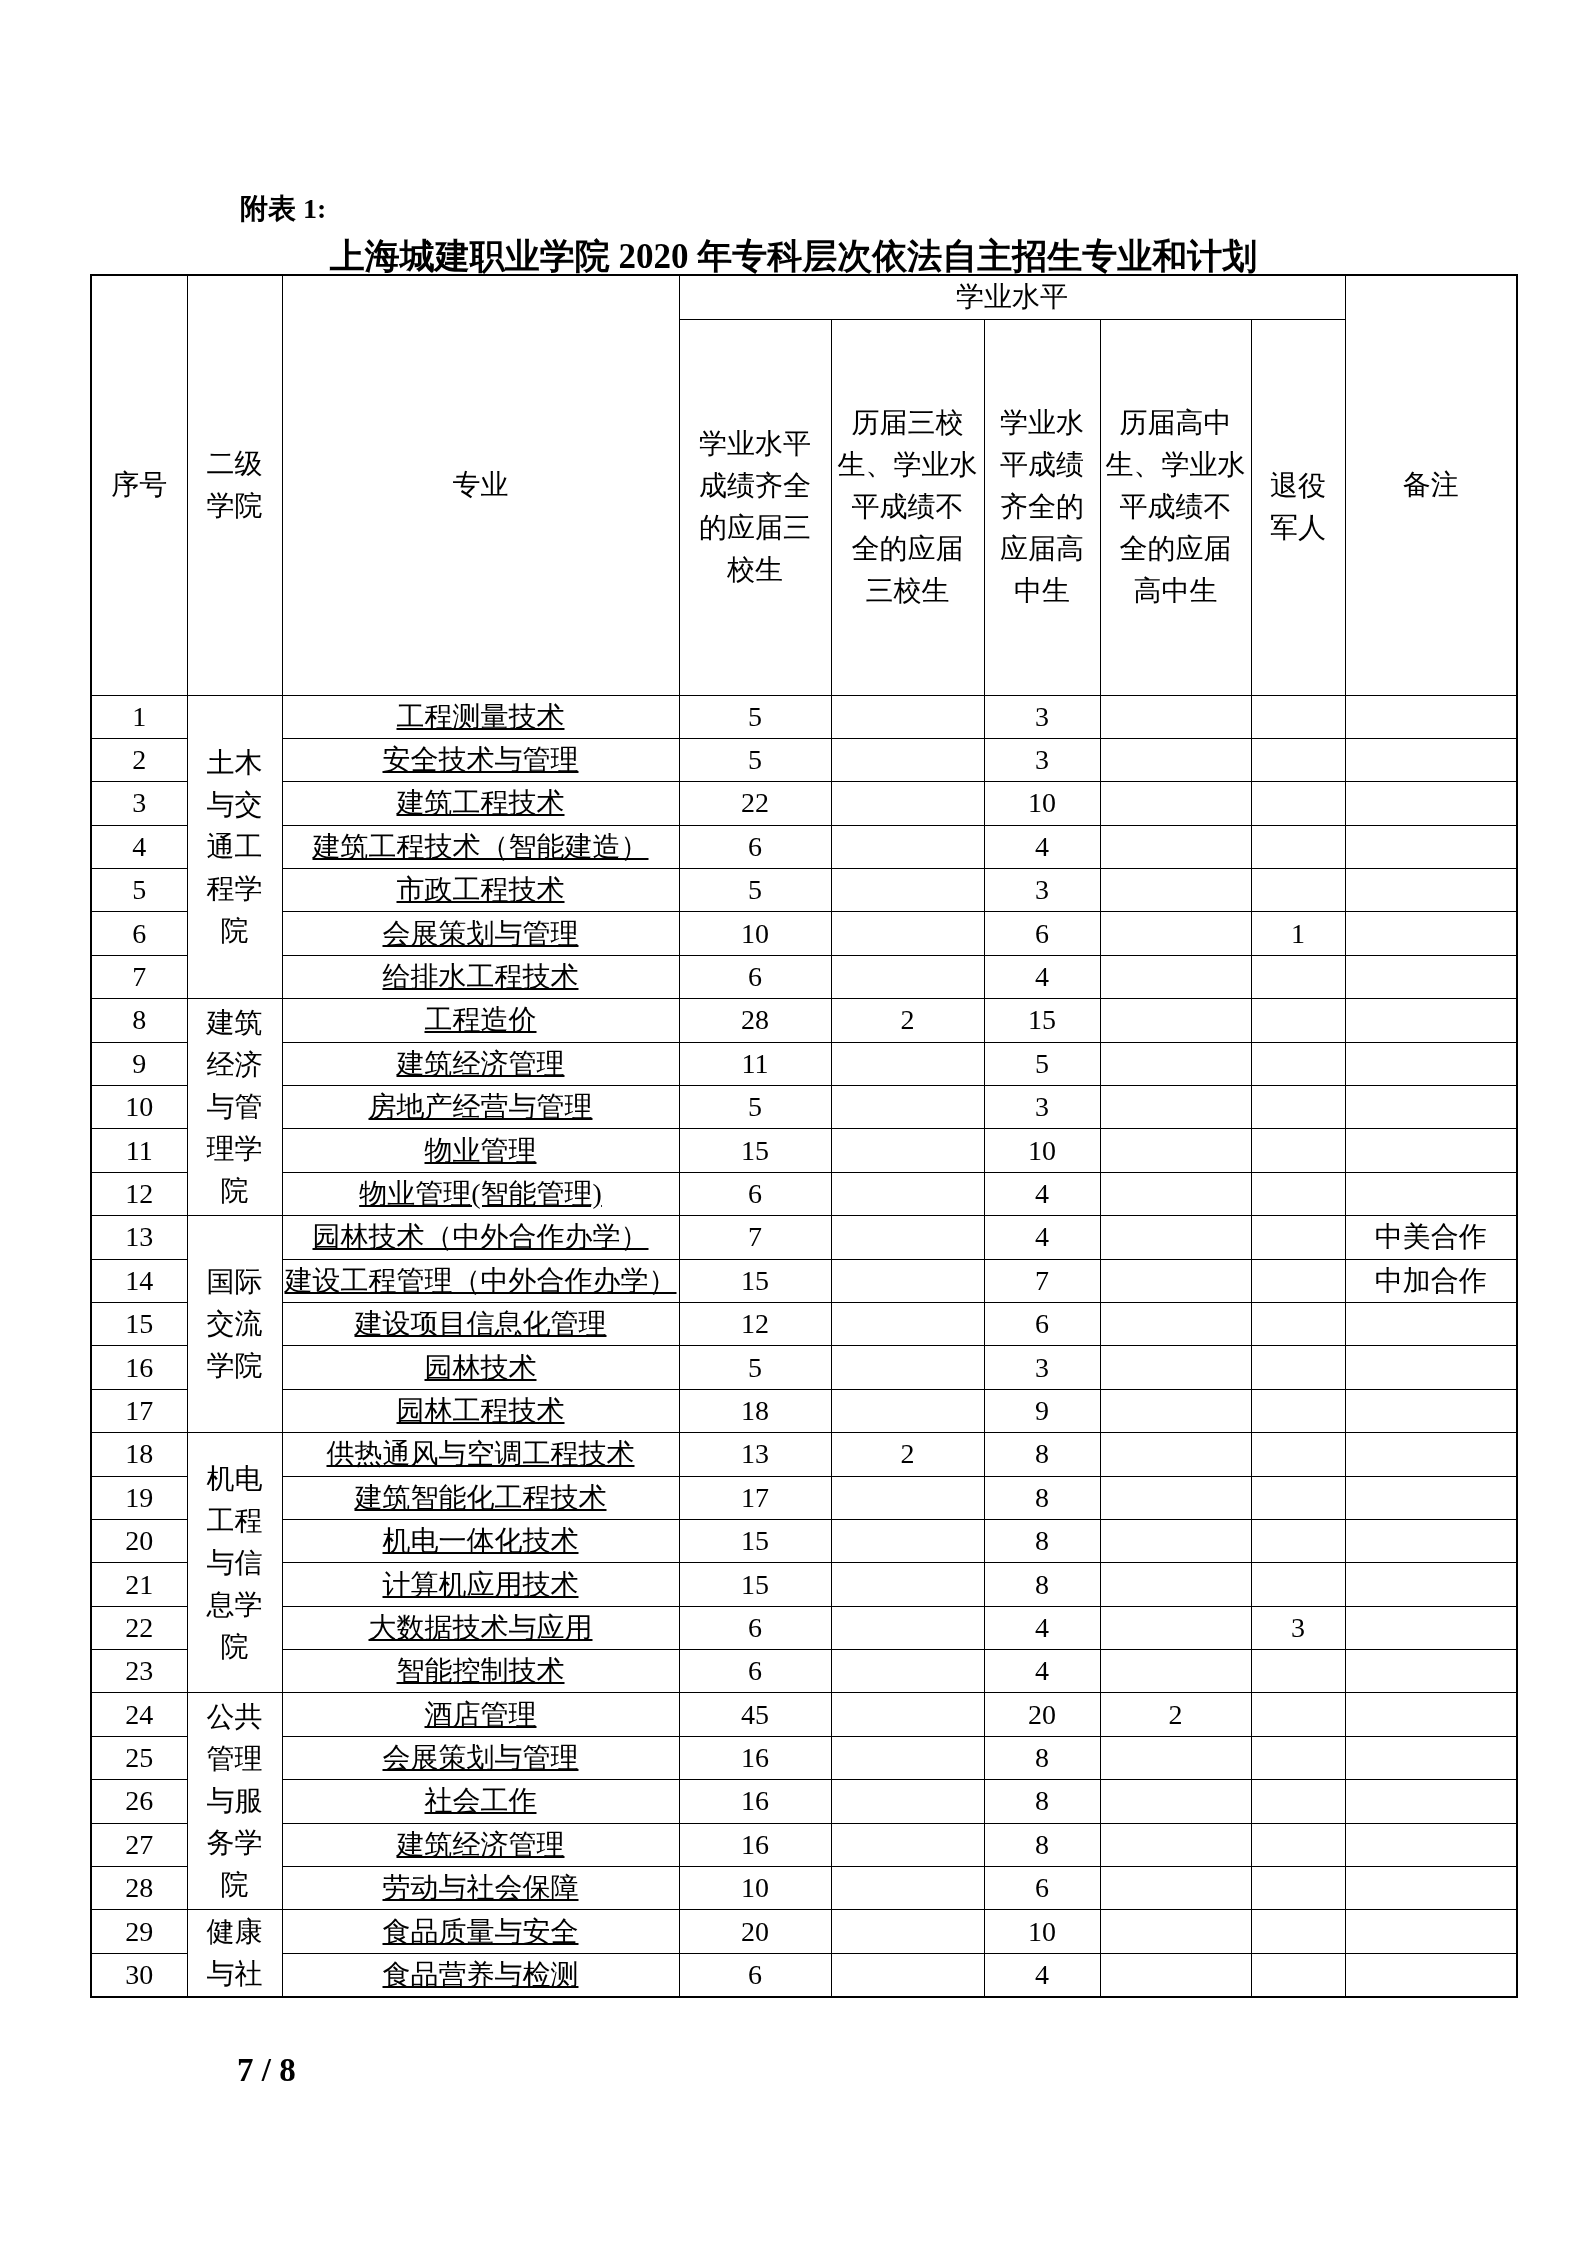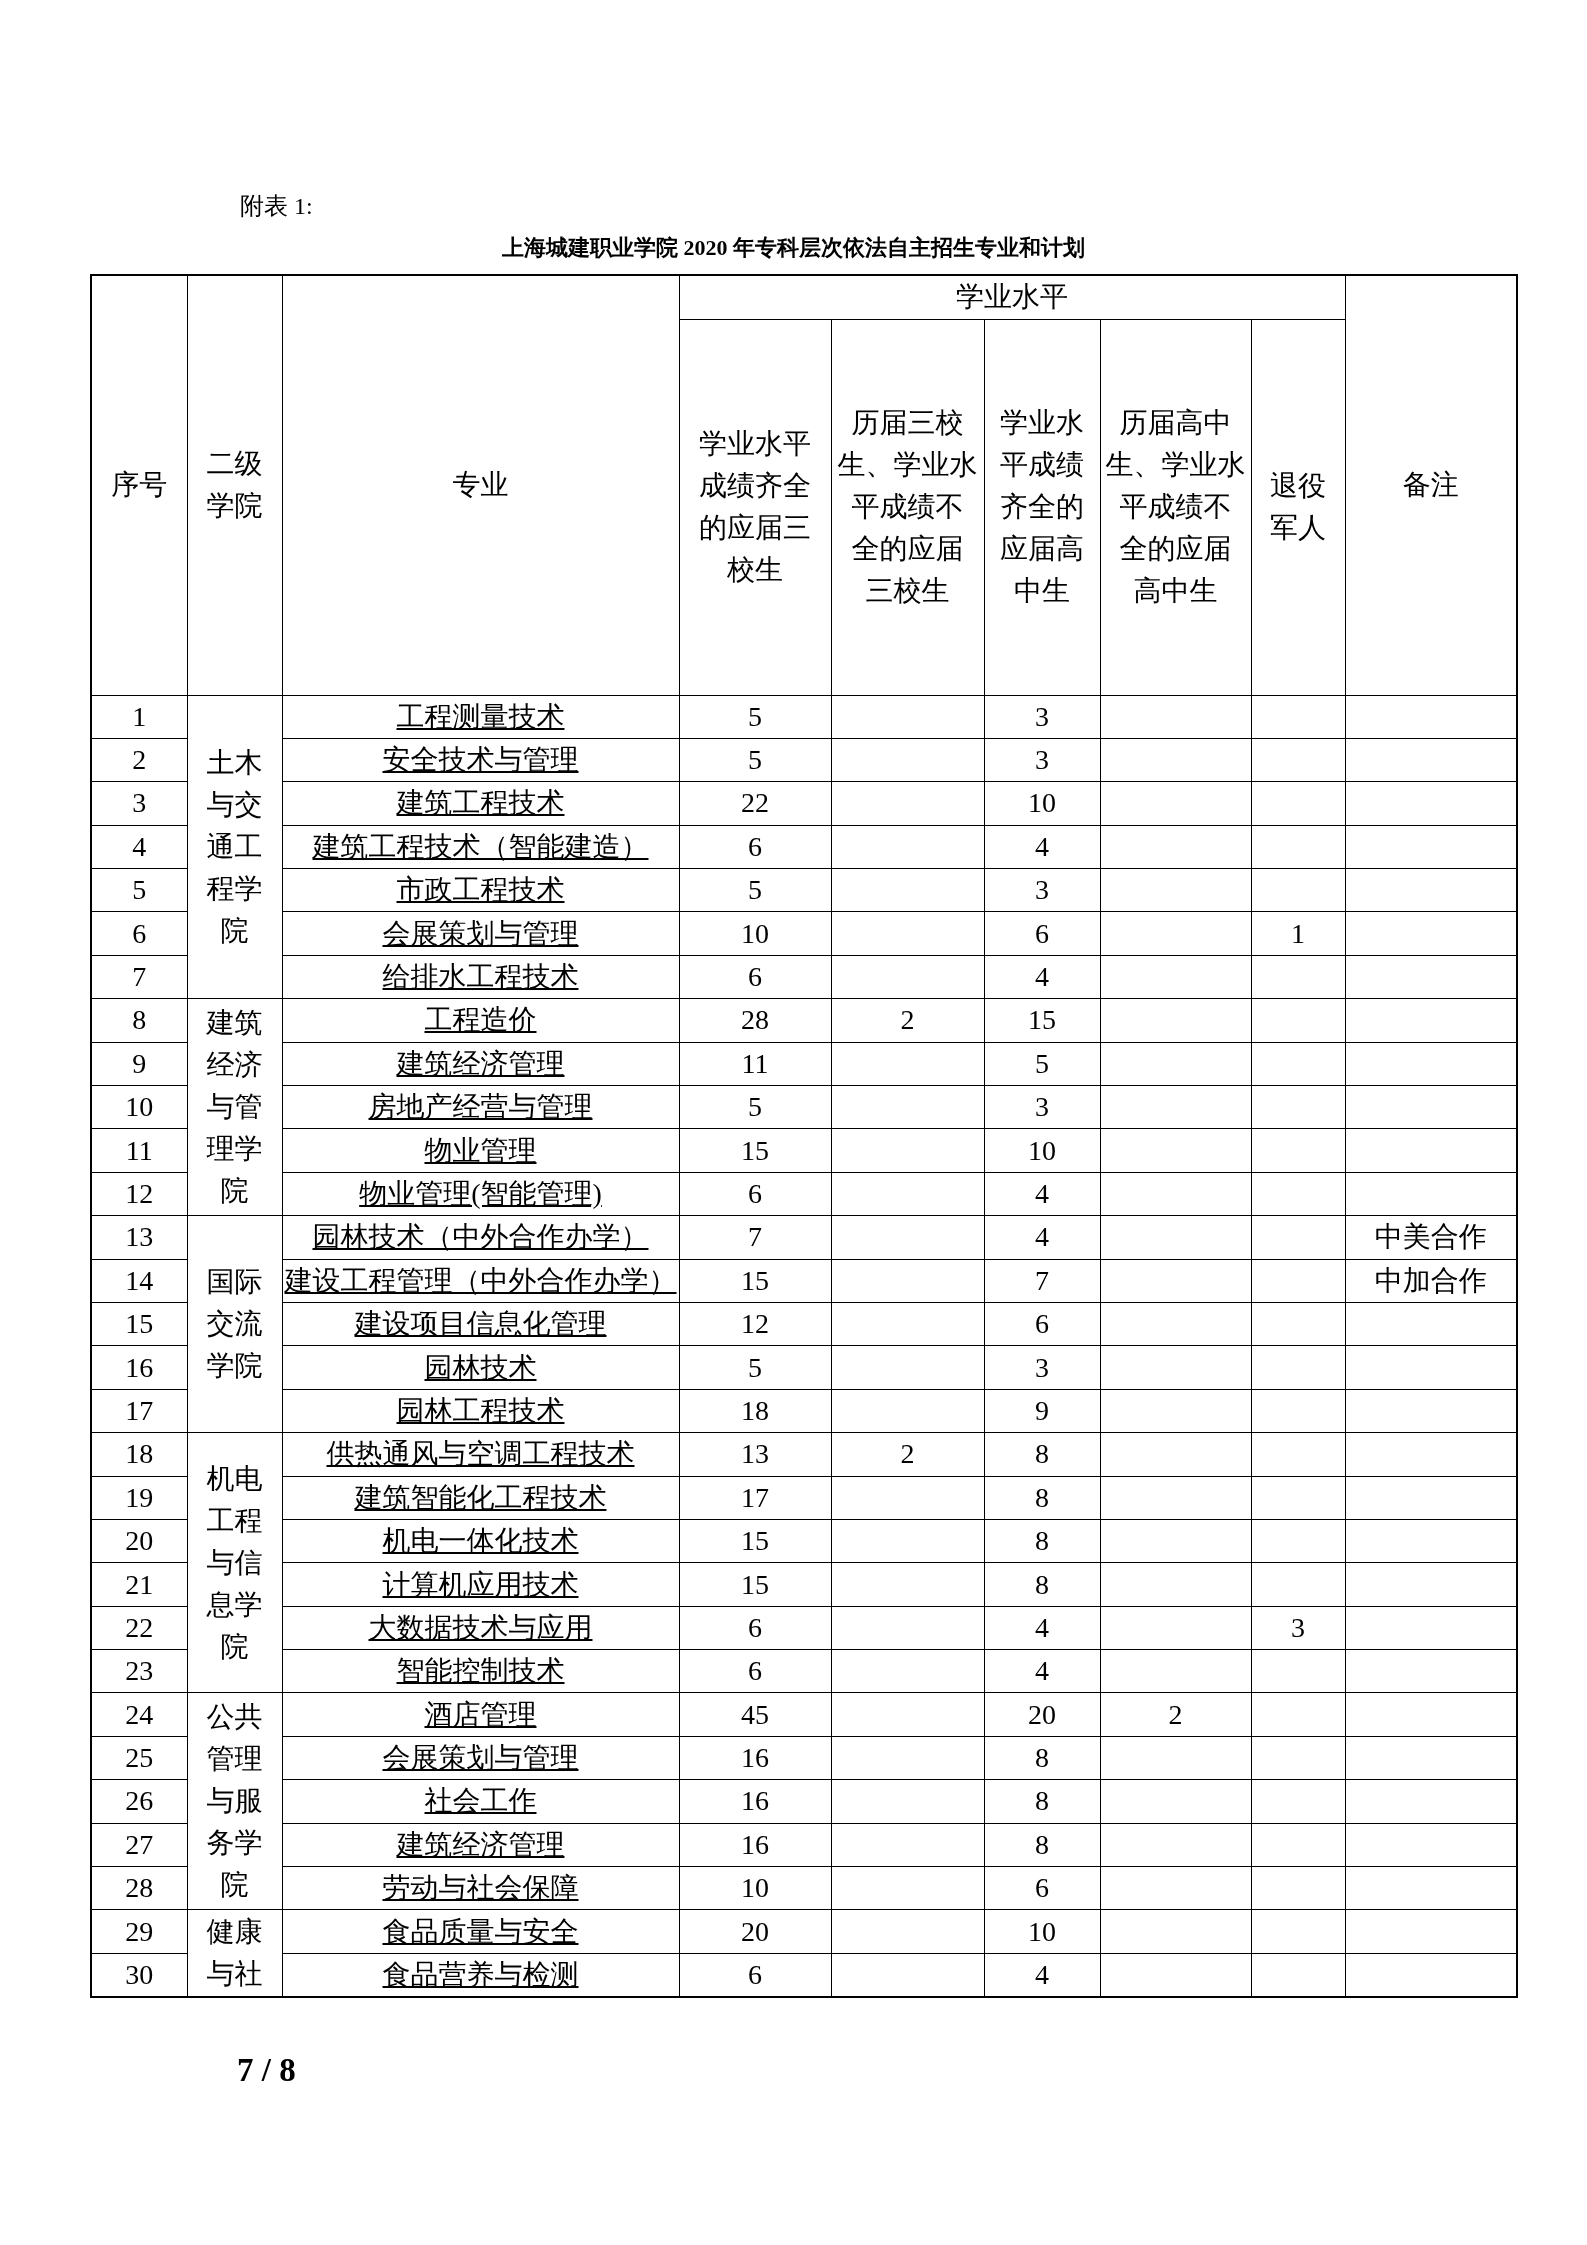--- a/index.html
+++ b/index.html
@@ -6,27 +6,27 @@
   .page {
     position:relative;
     width:1587px; height:2245px;
     margin:0 auto;
     background:#ffffff;
     color:#000;
     font-family:"Liberation Serif","DejaVu Serif",serif;
   }
   .attachment-label {
     position:absolute; left:240px; top:190px;
-    font-size:24px; font-weight:normal;
+    font-size:28px; font-weight:bold;
     white-space:nowrap;
   }
   .doc-title {
     position:absolute; left:0; width:1587px; top:233px;
     text-align:center;
-    font-size:22px; font-weight:bold;
+    font-size:35px; font-weight:bold;
     white-space:nowrap;
   }
   table.admission-table {
     position:absolute; left:90px; top:274px;
     width:1426px;
     border-collapse:collapse;
     table-layout:fixed;
     border:2px solid #000;
   }
   table.admission-table td {

